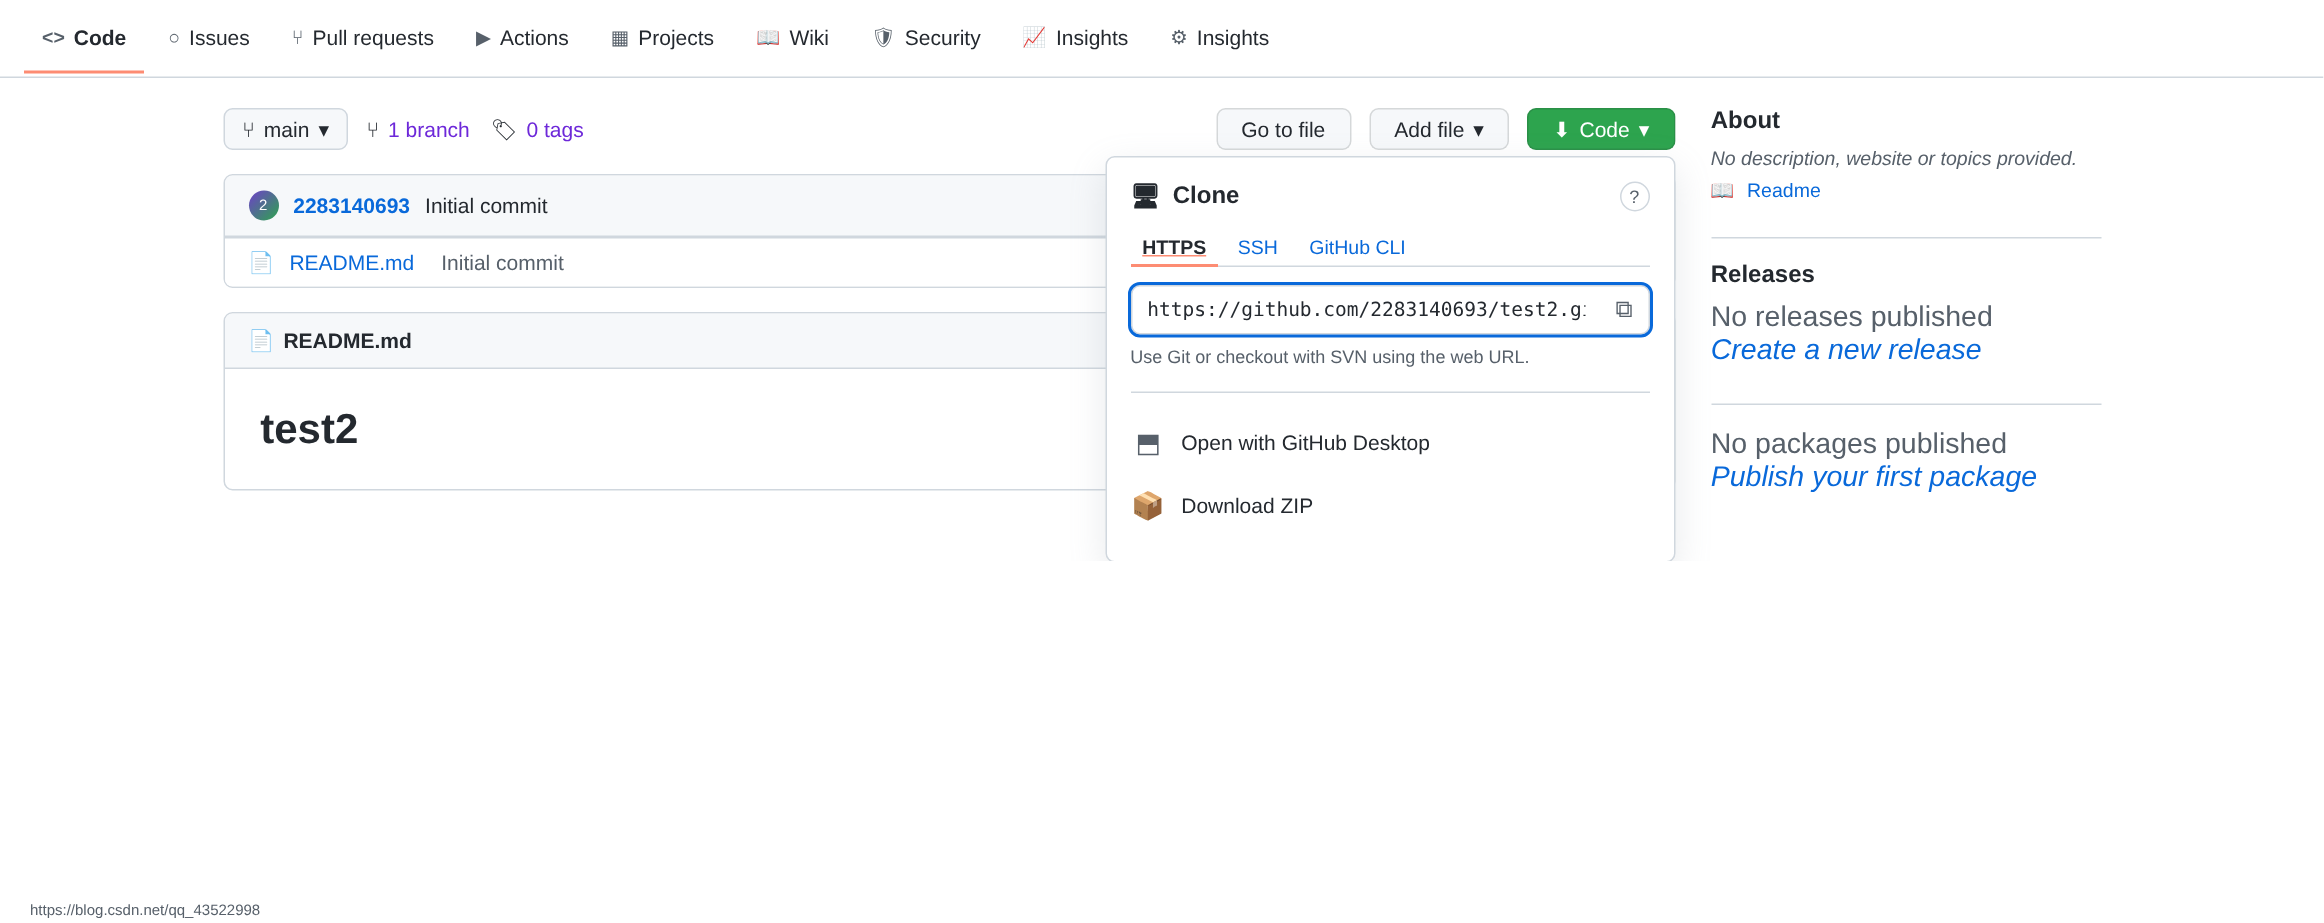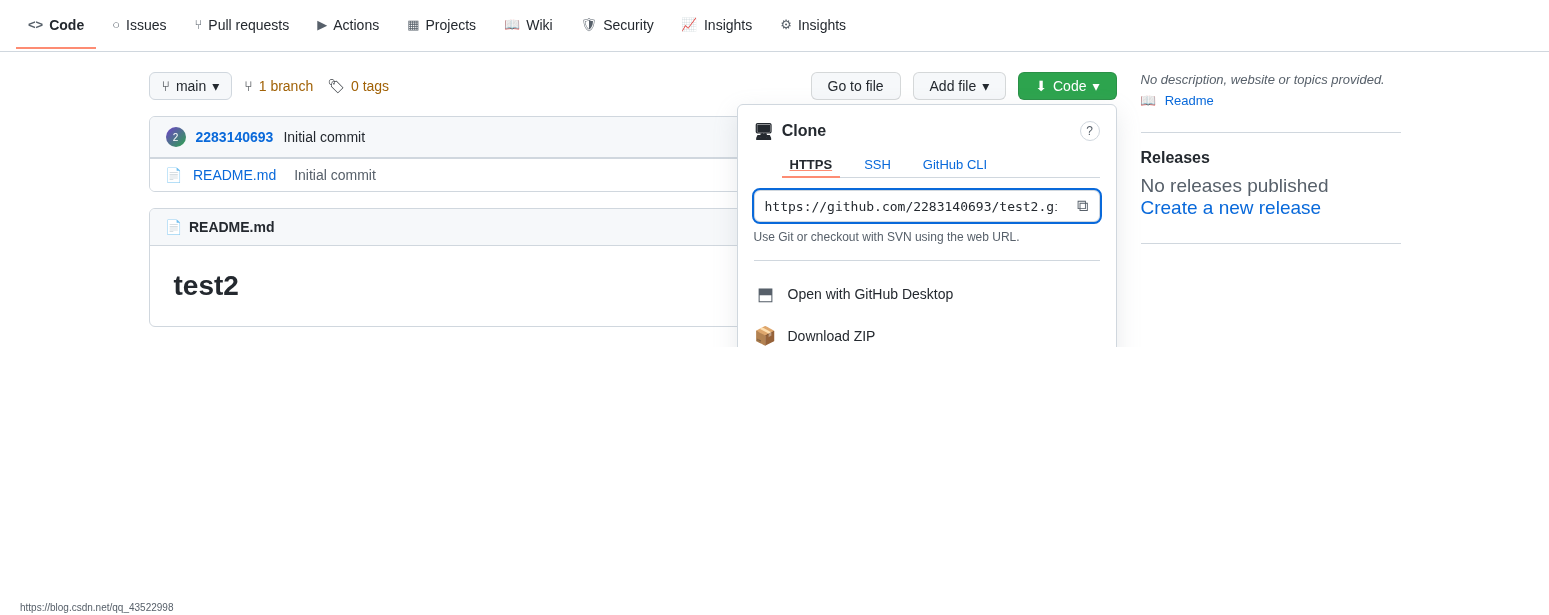--- a/index.html
+++ b/index.html
@@ -58,21 +58,21 @@
       font-size: 14px;
       background: #f6f8fa;
     }
     .branch-info {
       display: flex;
       align-items: center;
       gap: 6px;
       font-size: 14px;
       color: #24292f;
     }
-    .branch-info a { color: #a16207; text-decoration: none; text-align: center; }
+    .branch-info a { color: #6d28d9; text-decoration: none; text-align: center; }
     .spacer { flex: 1; }
     .btn {
       display: inline-flex;
       align-items: center;
       gap: 6px;
       padding: 5px 16px;
       border: 1px solid rgba(27,31,36,0.15);
       border-radius: 6px;
       font-size: 14px;
       cursor: pointer;
@@ -168,24 +168,23 @@
     }
     .clone-title {
       font-size: 16px;
       font-weight: 600;
       display: flex;
       align-items: center;
       gap: 8px;
     }
     .clone-tabs {
       display: flex;
-      gap: 16px;
+      gap: 5px;
       margin-bottom: 12px;
       border-bottom: 1px solid #d0d7de;
-      margin-left: 28px;
     }
     .clone-tab {
       padding: 4px 8px;
       cursor: pointer;
       font-size: 13px;
       color: #0969da;
       border-bottom: 2px solid transparent;
       margin-bottom: -1px;
     }
     .clone-tab.active {
@@ -255,21 +254,21 @@
     .sidebar-link {
       display: flex;
       align-items: center;
       gap: 8px;
       color: #0969da;
       font-size: 13px;
       text-decoration: none;
       margin-top: 6px;
     }
     .sidebar-releases { font-size: 19px; color: #57606a; }
-    .sidebar-releases a { color: #0969da; text-decoration: none; }
+    .sidebar-releases a { color: #0969da; text-decoration: none; font-style: italic; }
     .sidebar-divider { border: none; border-top: 1px solid #d0d7de; margin: 16px 0; }
 
     
     .code-btn-wrapper { position: relative; }
 
     
     .bottom-bar {
       position: fixed;
       bottom: 0;
       left: 0;
@@ -403,36 +402,41 @@
       </div>
       <div class="readme-body">
         <h1 class="readme-title">test2</h1>
       </div>
     </div>
 
   </div>
 
   <div class="sidebar">
     <div class="sidebar-section">
+      <div class="sidebar-title">About</div>
       <div class="sidebar-desc">No description, website or topics provided.</div>
       <a class="sidebar-link">
         <span>📖</span>
         <span>Readme</span>
       </a>
     </div>
     <hr class="sidebar-divider">
     <div class="sidebar-section">
       <div class="sidebar-title">Releases</div>
       <div class="sidebar-releases">
         <span>No releases published</span><br>
         <a style="color: rgb(9, 105, 218); text-decoration: none;">Create a new release</a>
       </div>
     </div>
     <hr class="sidebar-divider">
     <div class="sidebar-section">
+      <div class="sidebar-releases">
+        <span>No packages published</span><br>
+        <a style="color: rgb(9, 105, 218); text-decoration: none;">Publish your first package</a>
+      </div>
     </div>
   </div>
 
 </div>
 
 <div class="bottom-bar">
   <span>https://blog.csdn.net/qq_43522998</span>
 </div>
 
 </body></html>

